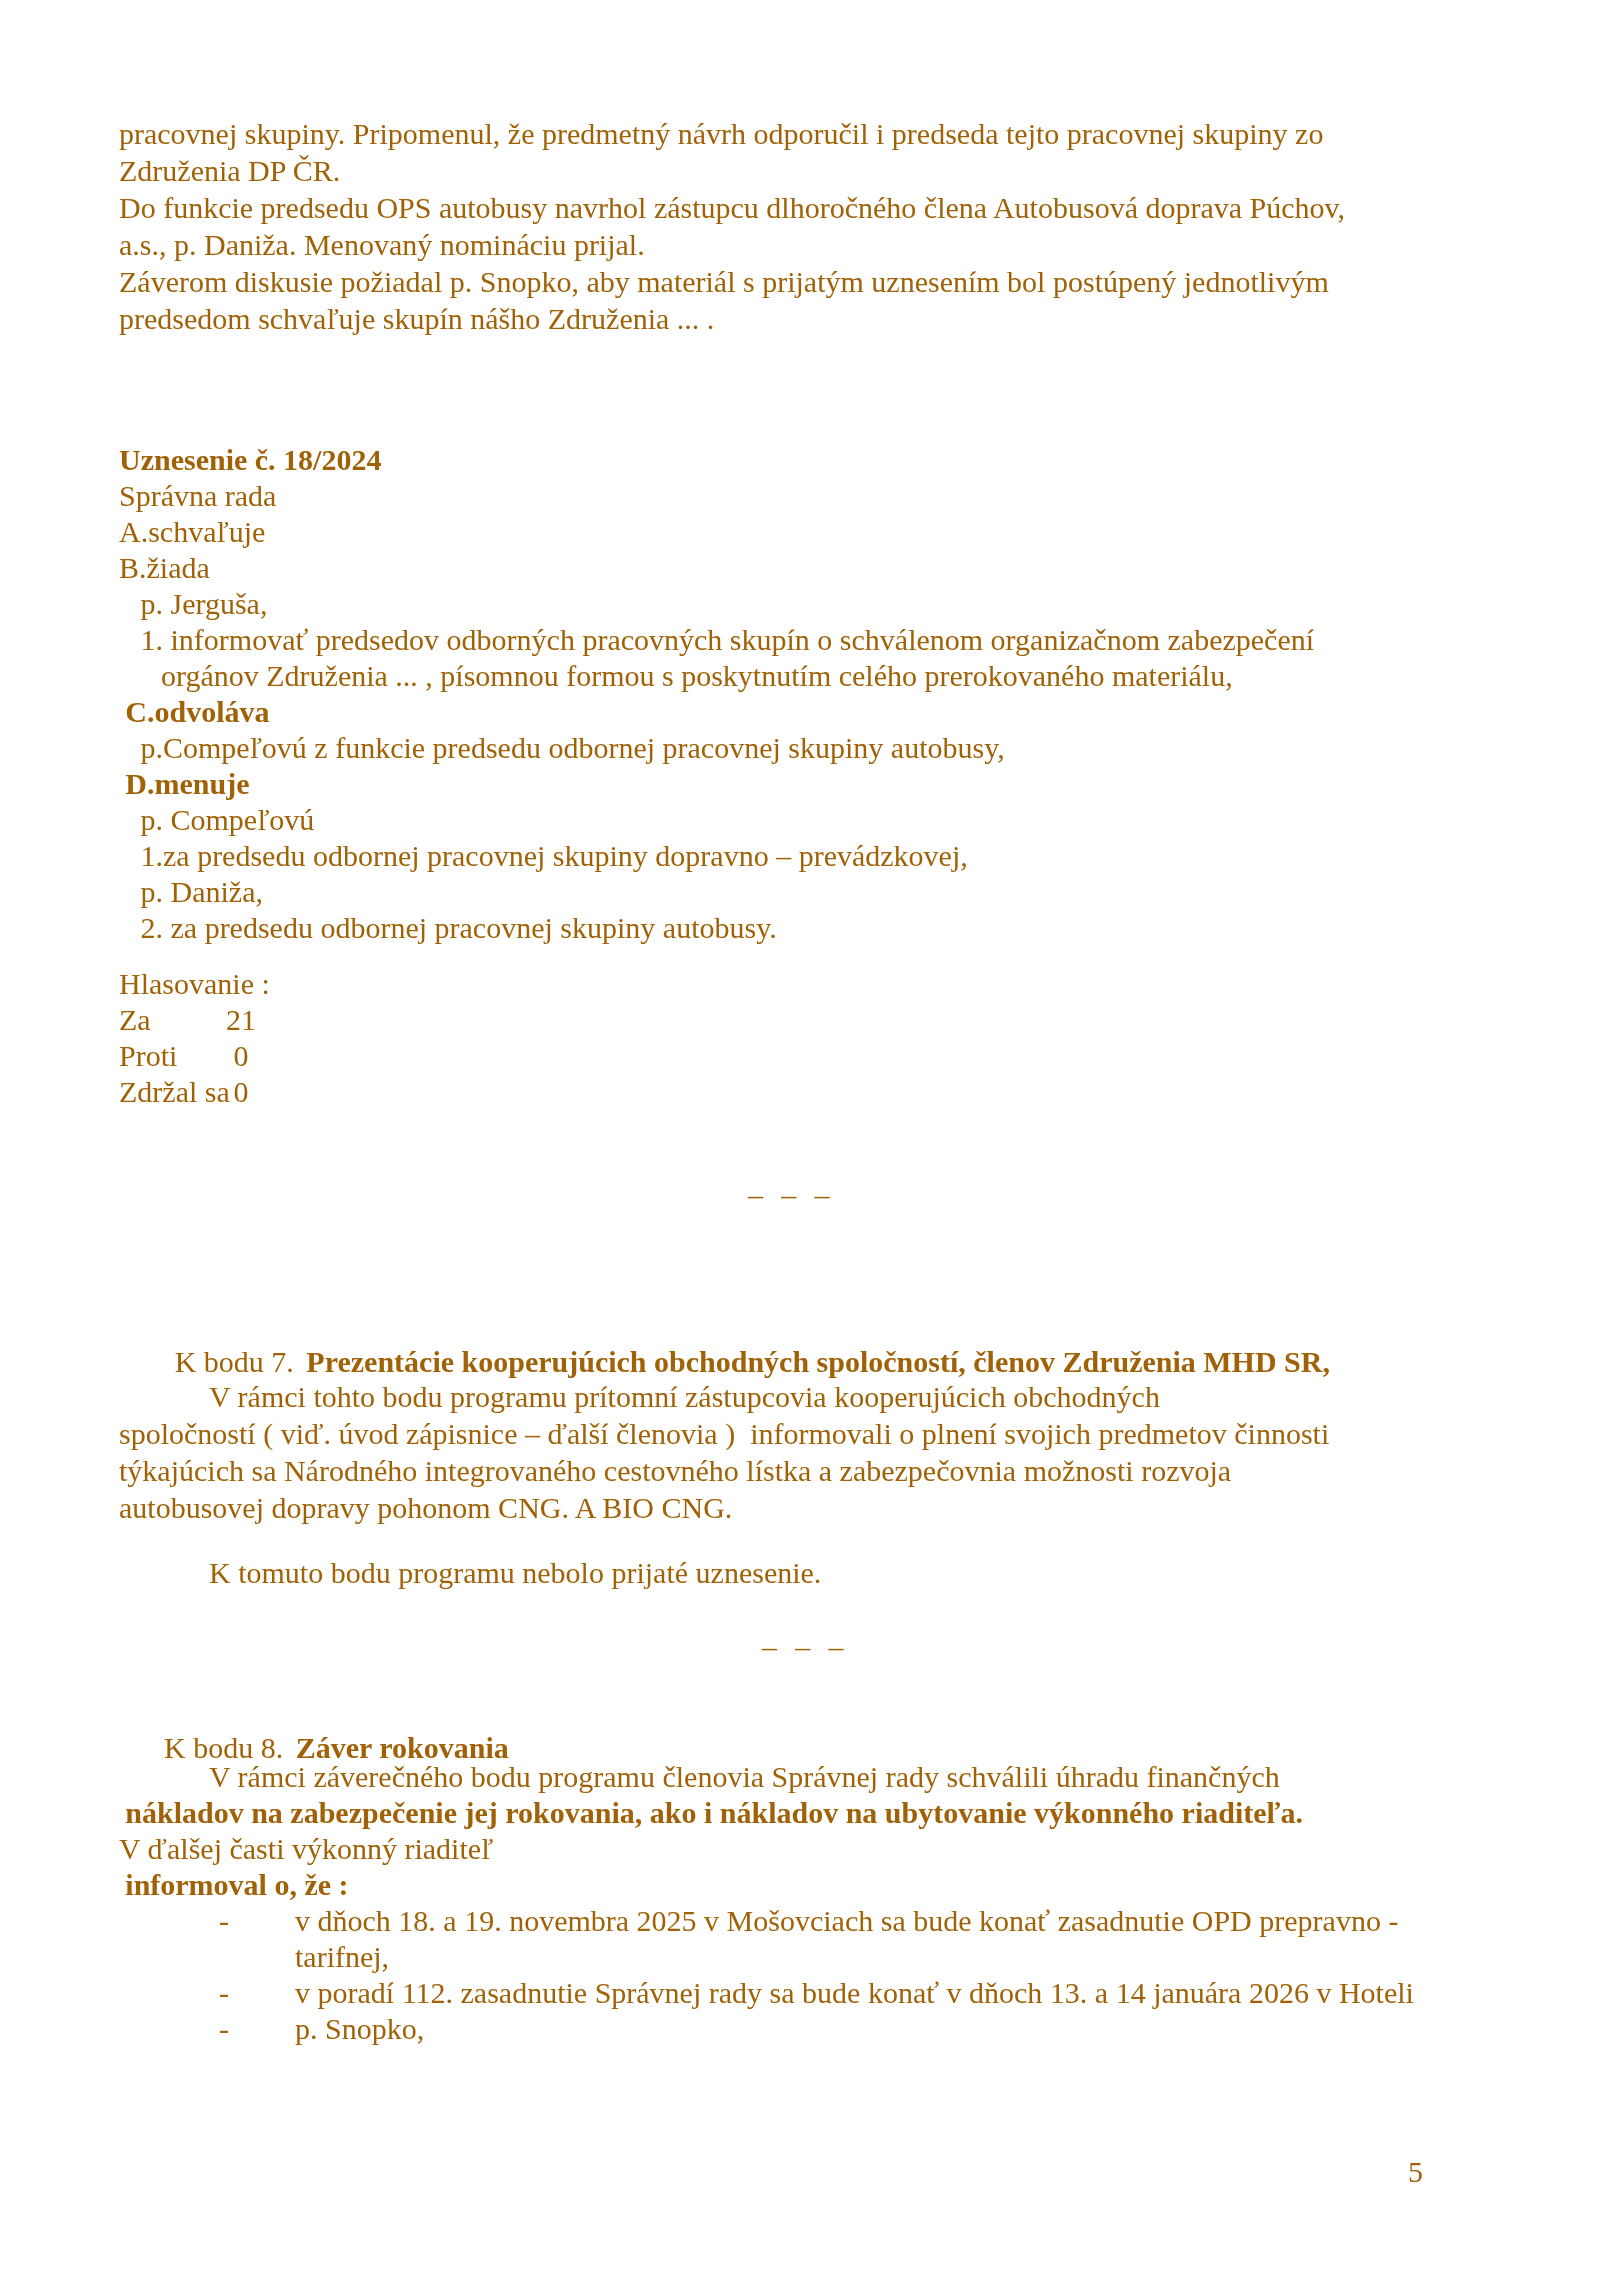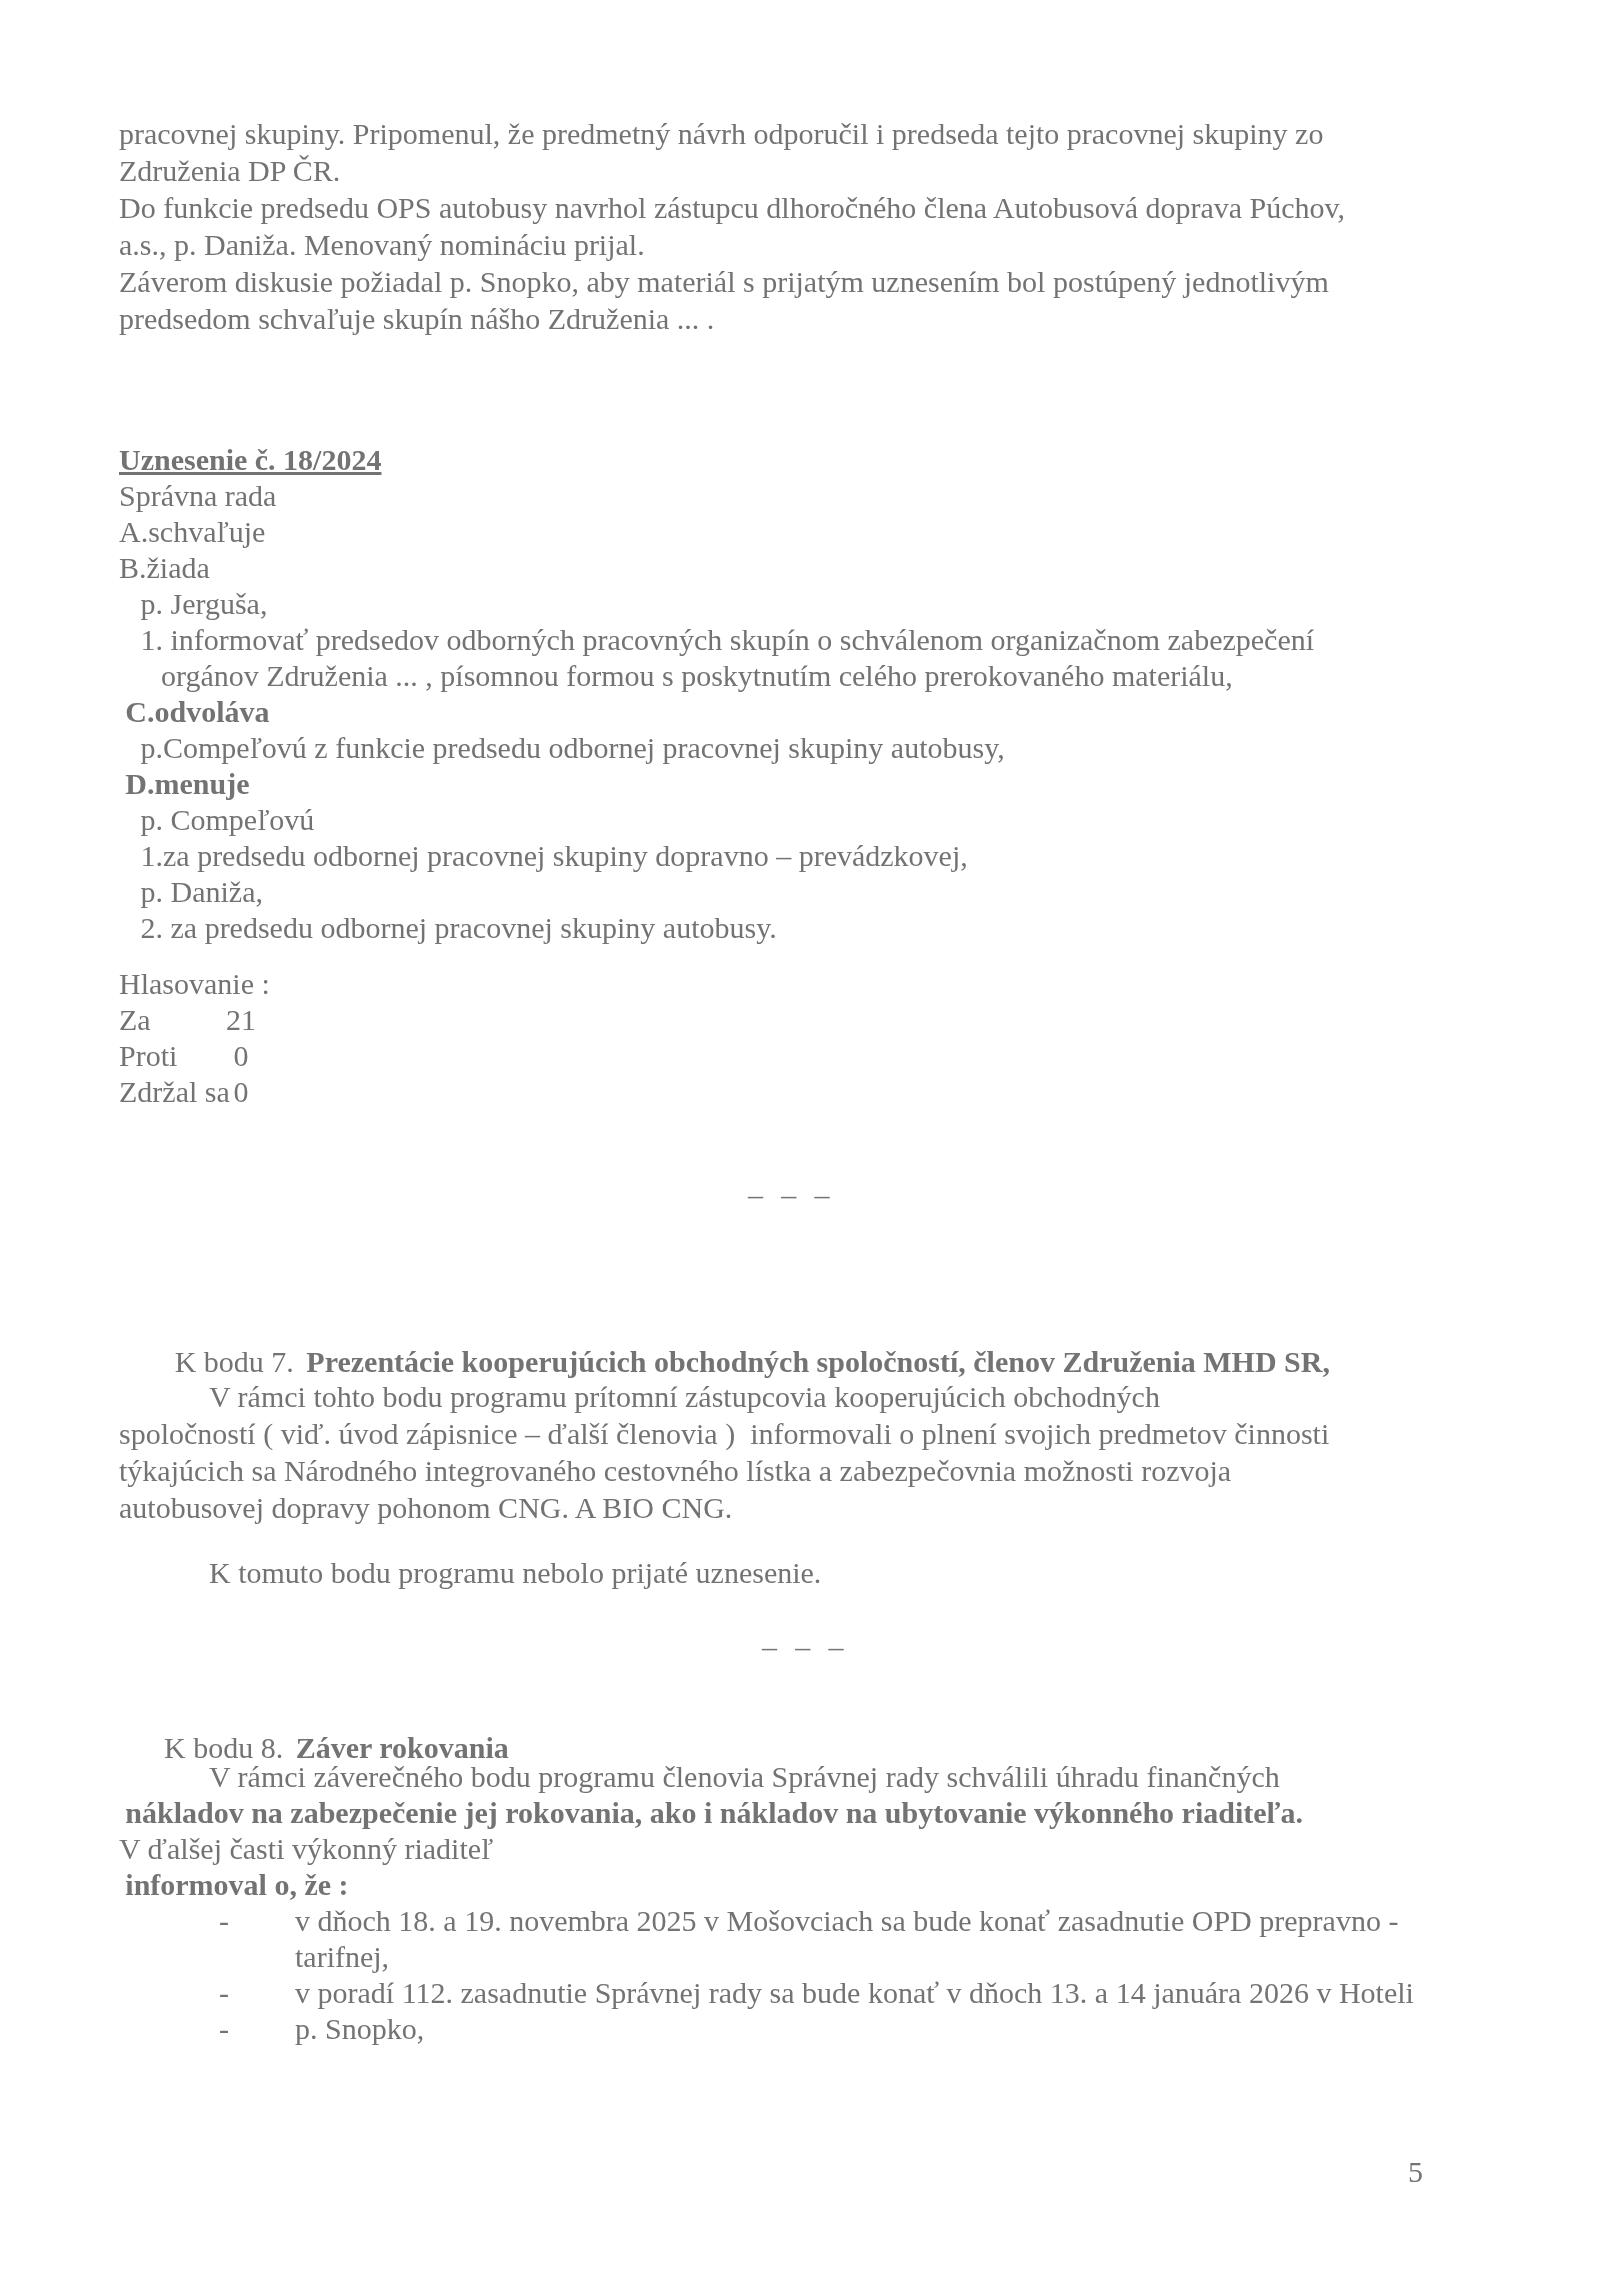--- a/index.html
+++ b/index.html
@@ -5,21 +5,21 @@
   html, body {
     margin: 0;
     padding: 0;
     background: #ffffff;
   }
   .page {
     position: relative;
     width: 1621px;
     height: 2293px;
     background: #ffffff;
-    color: #737373;
+    color: #a16207;
     font-family: "Liberation Serif", "DejaVu Serif", serif;
     font-size: 30px;
     overflow: hidden;
   }
   .content {
     position: absolute;
     left: 119px;
     top: 0;
     width: 1390px;
   }
@@ -81,21 +81,21 @@
     <div class="intro">
       <div class="line">pracovnej skupiny. Pripomenul, že predmetný návrh odporučil i predseda tejto pracovnej skupiny zo</div>
       <div class="line">Združenia DP ČR.</div>
       <div class="line">Do funkcie predsedu OPS autobusy navrhol zástupcu dlhoročného člena Autobusová doprava Púchov,</div>
       <div class="line">a.s., p. Daniža. Menovaný nomináciu prijal.</div>
       <div class="line">Záverom diskusie požiadal p. Snopko, aby materiál s prijatým uznesením bol postúpený jednotlivým</div>
       <div class="line">predsedom schvaľuje skupín nášho Združenia ... .</div>
     </div>
 
     <div class="resolution lh40">
-      <div class="line bold" style="line-height:37px;height:37px;text-decoration:underline;">Uznesenie č. 18/2024</div>
+      <div class="line bold" style="line-height:37px;height:37px;">Uznesenie č. 18/2024</div>
       <div class="line">Správna rada</div>
       <div class="line">A.schvaľuje</div>
       <div class="line">B.žiada</div>
       <div class="line ind-sub">p. Jerguša,</div>
       <div class="line ind-sub">1. informovať predsedov odborných pracovných skupín o schválenom organizačnom zabezpečení</div>
       <div class="line ind-sub2">orgánov Združenia ... , písomnou formou s poskytnutím celého prerokovaného materiálu,</div>
       <div class="line ind-xs">C.odvoláva</div>
       <div class="line ind-sub">p.Compeľovú z funkcie predsedu odbornej pracovnej skupiny autobusy,</div>
       <div class="line ind-xs">D.menuje</div>
       <div class="line ind-sub">p. Compeľovú</div>

